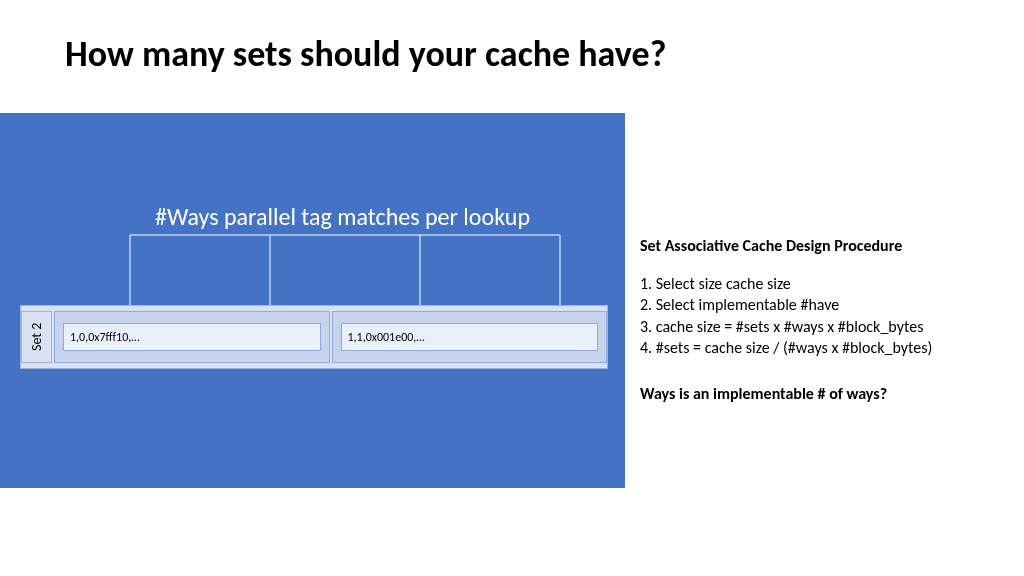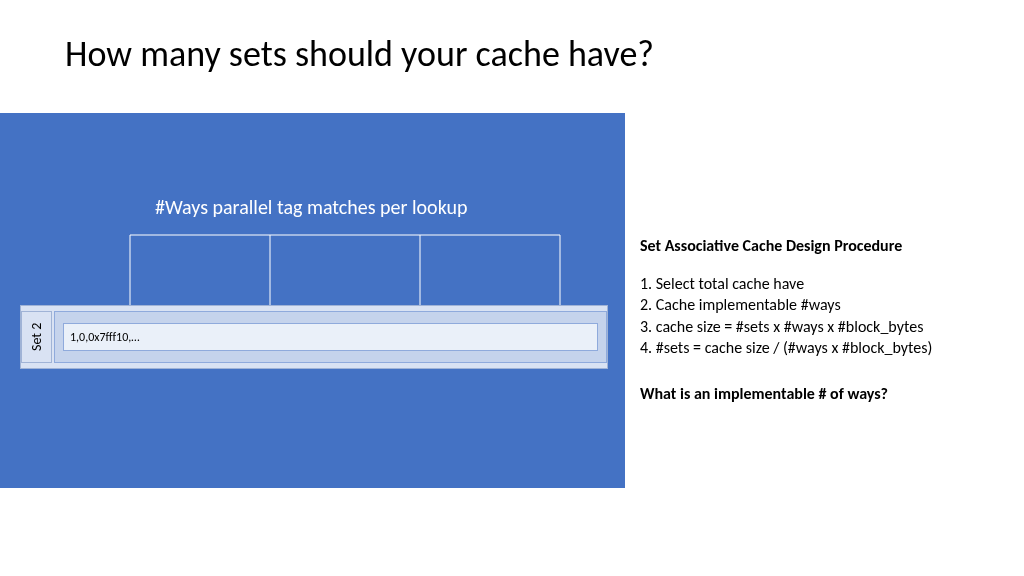--- a/index.html
+++ b/index.html
@@ -13,37 +13,37 @@
       background: #ffffff;
       font-family: Calibri, Arial, sans-serif;
       position: relative;
       overflow: hidden;
     }
     .slide-title {
       position: absolute;
       top: 32px;
       left: 65px;
       font-size: 36px;
-      font-weight: 400;
+      font-weight: 700;
       color: #000000;
     }
     .blue-panel {
       position: absolute;
       top: 113px;
       left: 0;
       width: 625px;
       height: 375px;
       background: #4472c4;
     }
     .ways-caption {
       position: absolute;
-      top: 195px;
+      top: 202px;
       left: 155px;
       color: #ffffff;
-      font-size: 20px;
+      font-size: 24px;
       font-weight: 400;
     }
     .arrow-svg {
       position: absolute;
       top: 230px;
       left: 70px;
       width: 540px;
       height: 90px;
     }
     .set-row {
@@ -138,24 +138,27 @@
   <line x1="200" y1="5" x2="200" y2="80" stroke="#ffffff" stroke-width="1" marker-end="url(#arrowhead)"></line>
   <line x1="350" y1="5" x2="350" y2="80" stroke="#ffffff" stroke-width="1" marker-end="url(#arrowhead)"></line>
   <line x1="490" y1="5" x2="490" y2="80" stroke="#ffffff" stroke-width="1" marker-end="url(#arrowhead)"></line>
 </svg>
 
 <div class="set-row">
   <div class="set-label">Set 2</div>
   <div class="way-box">
     <div class="way-inner">1,0,0x7fff10,…</div>
   </div>
+  <div class="way-box">
+    <div class="way-inner">1,1,0x001e00,…</div>
+  </div>
 </div>
 
 <div class="side-text">
   <div class="side-heading">Set Associative Cache Design Procedure</div>
   <ol class="ordered-list">
-    <li>Select total cache have</li>
-    <li>Cache implementable #ways</li>
+    <li>Select size cache size</li>
+    <li>Select implementable #have</li>
     <li>cache size = #sets x #ways x #block_bytes</li>
     <li>#sets = cache size / (#ways x #block_bytes)</li>
   </ol>
-  <div class="question">What is an implementable # of ways?</div>
+  <div class="question">Ways is an implementable # of ways?</div>
 </div>
 
 </body></html>

